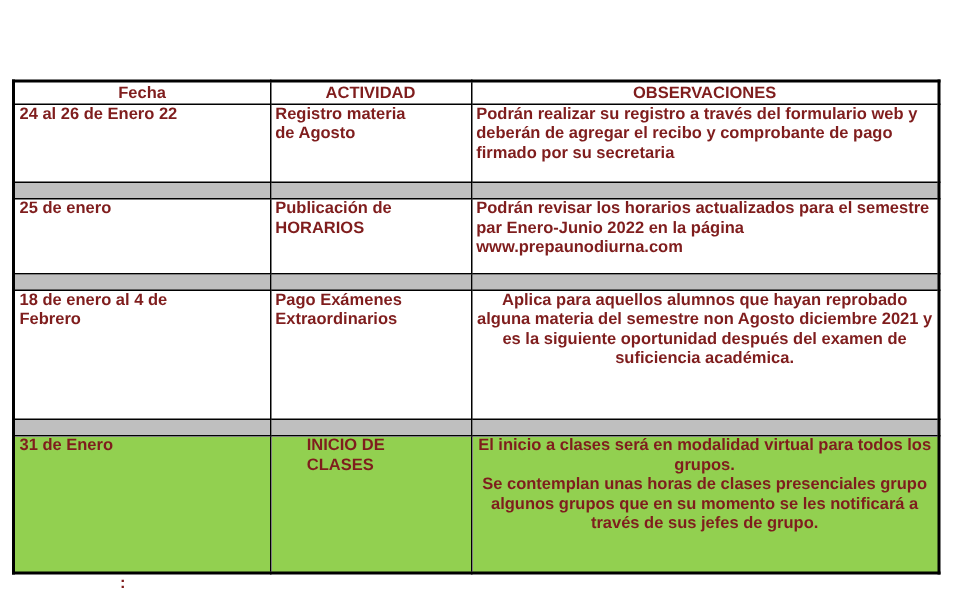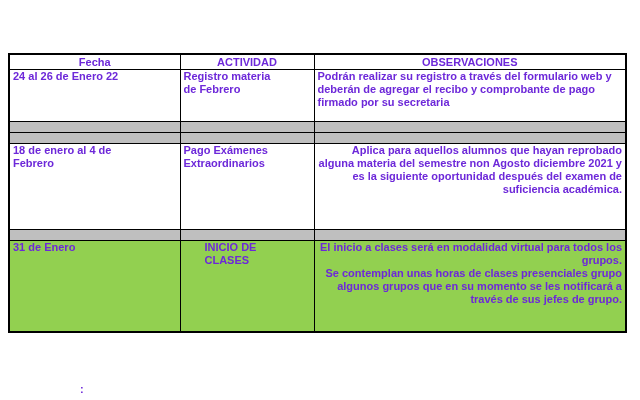--- a/index.html
+++ b/index.html
@@ -6,21 +6,21 @@
     margin: 0;
     padding: 0;
     background: #ffffff;
   }
   .canvas {
     position: relative;
     width: 640px;
     height: 400px;
     background: #ffffff;
     font-family: "Liberation Sans", sans-serif;
-    color: #6d28d9;
+    color: #7f1d1d;
     overflow: hidden;
   }
   table.schedule {
     position: absolute;
     left: 8px;
     top: 53px;
     width: 617px;
     border-collapse: collapse;
     table-layout: fixed;
     border: 2px solid #000000;
@@ -37,21 +37,21 @@
   col.c1 { width: 171px; }
   col.c2 { width: 134px; }
   col.c3 { width: 312px; }
   tr.hdr th {
     height: 14px;
     line-height: 14px;
     text-align: center;
     padding: 0;
   }
   td.cell-center { text-align: left; }
-  td.cell-left   { text-align: right; padding-left: 5px; padding-right: 4px; margin-top: 22px; }
+  td.cell-left   { text-align: center; padding-left: 5px; padding-right: 4px; margin-top: 22px; }
   tr.r1 td { height: 51px; }
   tr.r2 td { height: 49px; }
   tr.r3 td { height: 85px; }
   tr.r4 td { height: 90px; }
   tr.sep td {
     height: 10px;
     padding: 0;
   }
   .ln { display: block; }
   .para { margin: 0; }
@@ -82,33 +82,45 @@
       <th>ACTIVIDAD</th>
       <th>OBSERVACIONES</th>
     </tr>
 
     <tr class="r1">
       <td class="cell-center">
         <span class="ln">24 al 26 de Enero 22</span>
       </td>
       <td class="cell-center">
         <span class="ln">Registro materia</span>
-        <span class="ln">de Febrero</span>
+        <span class="ln">de Agosto</span>
       </td>
       <td class="cell-center">
         <div class="para">Podrán realizar su registro a través del formulario web y deberán de agregar el recibo y comprobante de pago firmado por su secretaria</div>
       </td>
     </tr>
 
     <tr class="sep">
       <td style="background: rgb(191, 191, 191);"></td>
       <td style="background: rgb(191, 191, 191);"></td>
       <td style="background: rgb(191, 191, 191);"></td>
     </tr>
 
+    <tr class="r2">
+      <td class="cell-center">
+        <span class="ln">25 de enero</span>
+      </td>
+      <td class="cell-center">
+        <span class="ln">Publicación de</span>
+        <span class="ln">HORARIOS</span>
+      </td>
+      <td class="cell-center">
+        <div class="para">Podrán revisar los horarios actualizados para el semestre par Enero-Junio 2022 en la página www.prepaunodiurna.com</div>
+      </td>
+    </tr>
 
     <tr class="sep">
       <td style="background: rgb(191, 191, 191);"></td>
       <td style="background: rgb(191, 191, 191);"></td>
       <td style="background: rgb(191, 191, 191);"></td>
     </tr>
 
     <tr class="r3">
       <td class="cell-center">
         <span class="ln">18 de enero al 4 de</span>

